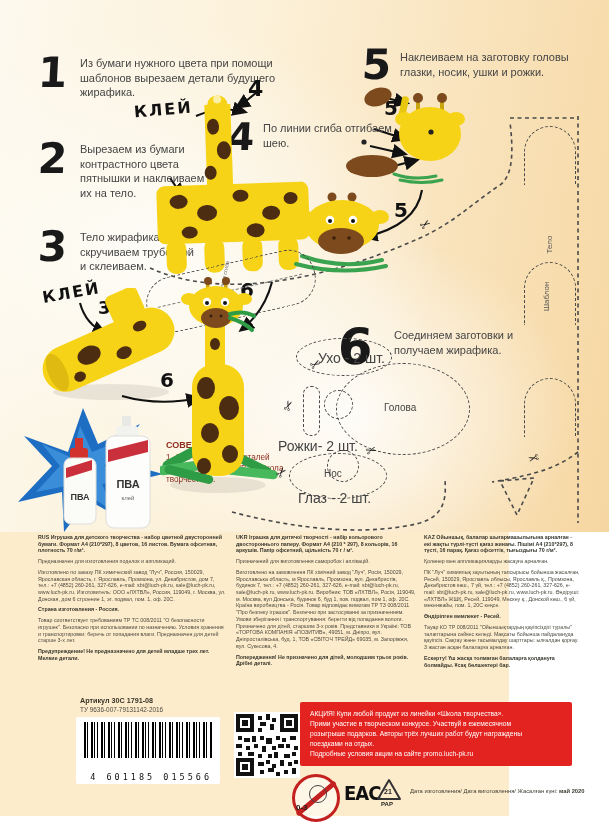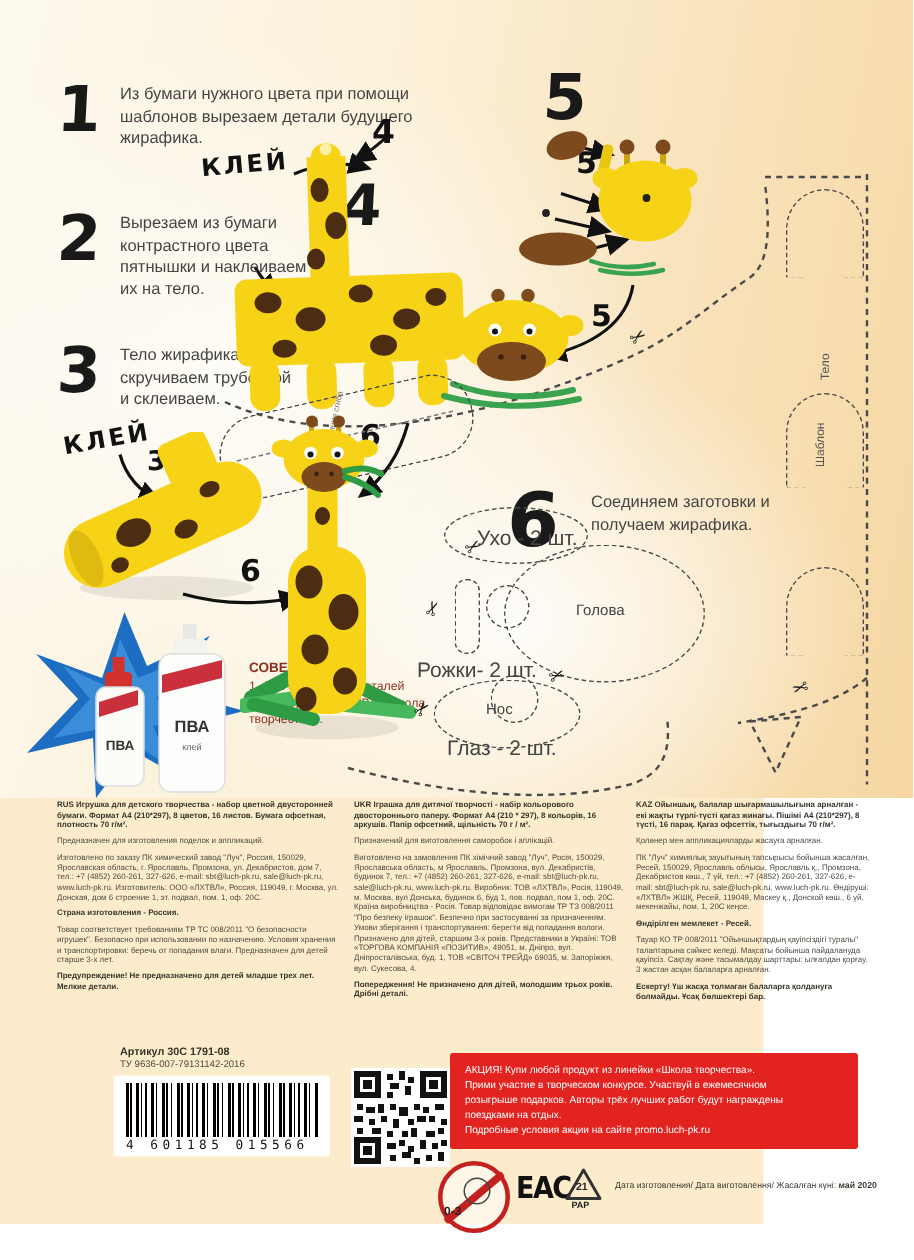--- a/index.html
+++ b/index.html
@@ -30,21 +30,21 @@
   .col{font-size:5.3px;line-height:1.27;color:#4c4a40;}
   .col .fp{margin-bottom:4px;}
   .col .bold{font-weight:700;color:#36352c;}
   .art{font-size:7.2px;font-weight:700;color:#363428;}
   .tu{font-size:6.4px;color:#4c4a40;margin-top:1px;}
   .barcode-box{background:#fff;border-radius:2px;padding:5px 8px 2px 8px;}
   .bars{height:36px;background:
     repeating-linear-gradient(90deg,#000 0 2px,#fff 2px 3px,#000 3px 4px,#fff 4px 7px,
     #000 7px 9px,#fff 9px 10px,#000 10px 11px,#fff 11px 13px,#000 13px 14px,#fff 14px 17px);}
   .bdigits{font-family:"DejaVu Sans Mono",monospace;font-size:8.5px;color:#111;
-    letter-spacing:3px;text-align:left;margin-top:1px;}
+    letter-spacing:3px;text-align:right;margin-top:14px;}
   .promo{background:#e2231f;border-radius:2px;color:#fff;padding:7px 10px;}
   .promo div{font-size:6.7px;line-height:1.5;font-weight:500;}
   .eac{font-family:"DejaVu Sans",sans-serif;font-weight:800;font-size:18px;color:#111;
     transform:scaleY(1.12);letter-spacing:-1px;}
   .datefoot{font-size:5.8px;color:#3c3a30;}
   .datefoot b{font-weight:700;}
   .foldline{font-size:5.5px;color:#777;white-space:nowrap;}
 </style>
 </head>
 <body>
@@ -85,22 +85,24 @@
     <div class="abs stepnum" style="left:38px;top:52px">1</div>
     <div class="abs steptext" style="left:80px;top:56px;width:222px">Из бумаги нужного цвета при помощи шаблонов вырезаем детали будущего жирафика.</div>
 
     <div class="abs stepnum" style="left:38px;top:138px">2</div>
     <div class="abs steptext" style="left:80px;top:142px;width:128px">Вырезаем из бумаги контрастного цвета пятнышки и наклеиваем их на тело.</div>
 
     <div class="abs stepnum" style="left:38px;top:226px">3</div>
     <div class="abs steptext" style="left:80px;top:230px;width:118px">Тело жирафика скручиваем трубочкой и склеиваем.</div>
 
     <div class="abs stepnum" style="left:228px;top:118px;font-size:38px">4</div>
+    <div class="abs steptext" style="left:263px;top:121px;width:135px">По линии сгиба отгибаем шею.</div>
 
     <div class="abs stepnum" style="left:362px;top:44px">5</div>
+    <div class="abs steptext" style="left:400px;top:50px;width:195px">Наклеиваем на заготовку головы глазки, носик, ушки и рожки.</div>
 
     <div class="abs stepnum" style="left:338px;top:322px;font-size:50px">6</div>
     <div class="abs steptext" style="left:394px;top:328px;width:168px">Соединяем заготовки и получаем жирафика.</div>
 
     <div class="abs hand klej" style="left:134px;top:100px;transform:rotate(-5deg)">КЛЕЙ</div>
     <div class="abs hand klej" style="left:42px;top:283px;transform:rotate(-10deg)">КЛЕЙ</div>
     <div class="abs hand hnum" style="left:248px;top:78px;font-size:22px">4</div>
     <div class="abs hand hnum" style="left:384px;top:98px">5</div>
     <div class="abs hand hnum" style="left:394px;top:200px">5</div>
     <div class="abs hand hnum" style="left:98px;top:299px;font-size:18px">3</div>

